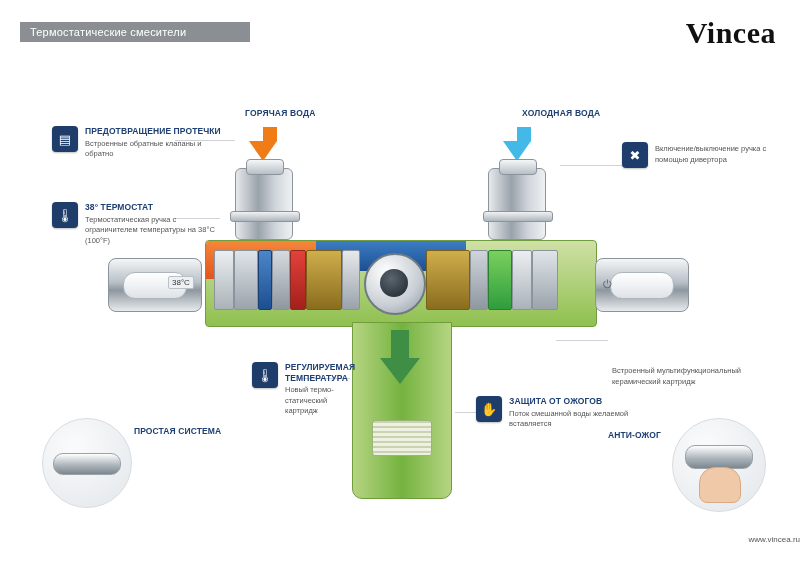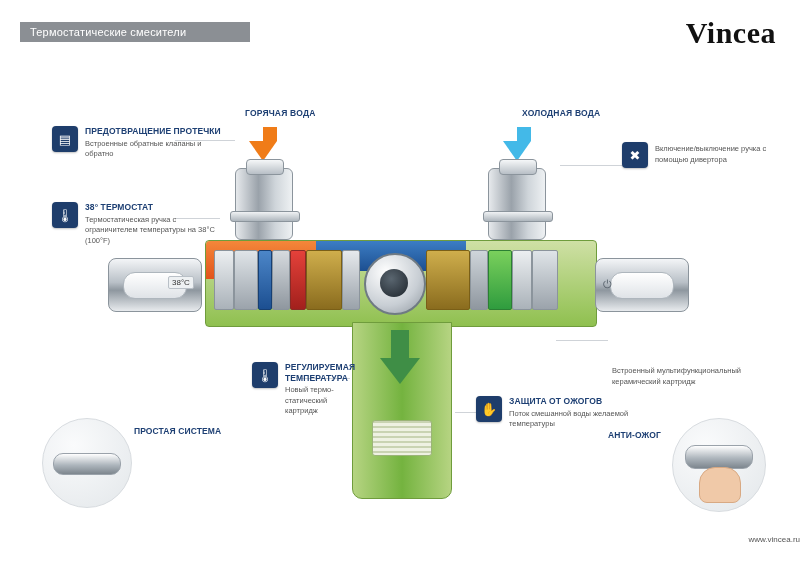--- a/index.html
+++ b/index.html
@@ -295,21 +295,21 @@
         <div class="txt">Новый термо-статический картридж</div>
       </div>
     </div>
   </div>
 
   <div class="callout" style="left:476px; top:396px; width:160px;">
     <div class="row">
       <div class="ico">✋</div>
       <div>
         <div class="ttl">ЗАЩИТА ОТ ОЖОГОВ</div>
-        <div class="txt">Поток смешанной воды желаемой температуры</div>
+        <div class="txt">Поток смешанной воды желаемой вставляется</div>
       </div>
     </div>
   </div>
 
   <div class="callout" style="left:612px; top:330px; width:160px;margin-top:36px;">
     <div class="txt" style="margin-top:0;">Встроенный мультифункциональный керамический картридж</div>
   </div>
 
   <div class="bubble bubble-left">
     <div class="chrome-bar"></div>

